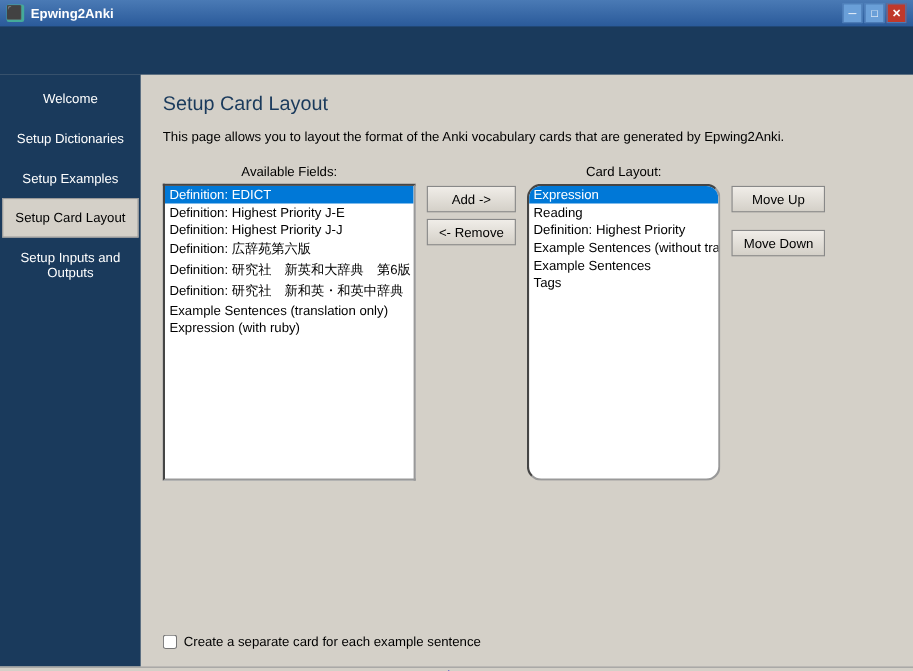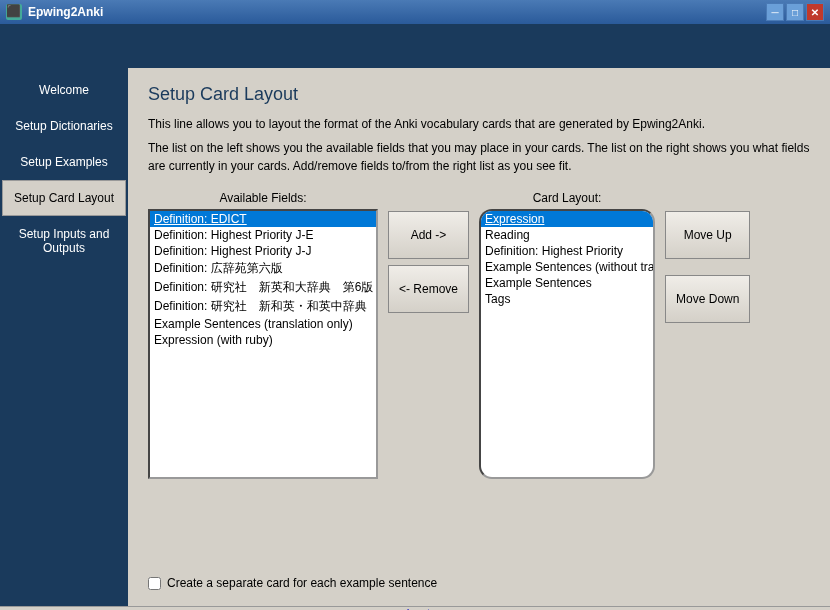--- a/index.html
+++ b/index.html
@@ -133,40 +133,39 @@
     .listbox-item {
       padding: 1px 4px;
       cursor: pointer;
       white-space: nowrap;
       font-size: 12px;
       color: #000;
     }
     .listbox-item.selected {
       background: #0078d7;
       color: white;
-      text-decoration: underline;
     }
     .buttons-middle {
       display: flex;
       flex-direction: column;
       gap: 6px;
       justify-content: center;
       padding-top: 20px;
     }
     .buttons-right {
       display: flex;
       flex-direction: column;
       gap: 16px;
       justify-content: center;
       padding-top: 20px;
     }
     .btn {
       background: linear-gradient(to bottom, #f0ede8, #d4d0c8);
       border: 1px solid #888;
-      padding: 16px 10px;
+      padding: 4px 10px;
       font-size: 12px;
       cursor: pointer;
       min-width: 80px;
       text-align: center;
     }
     .checkbox-section {
       margin-top: 12px;
       display: flex;
       flex-direction: column;
       gap: 6px;
@@ -240,22 +239,21 @@
       <div class="sidebar-item active">
         <span>Setup Card Layout</span>
       </div>
       <div class="sidebar-item">
         <span>Setup Inputs and Outputs</span>
       </div>
     </div>
 
     <div class="content-area">
       <h1 class="page-title">Setup Card Layout</h1>
-      <p class="description">This line allows you to layout the format of the Anki vocabulary cards that are generated by Epwing2Anki.</p>
-      <p class="description">The list on the left shows you the available fields that you may place in your cards. The list on the right shows you what fields are currently in your cards. Add/remove fields to/from the right list as you see fit.</p>
+      <p class="description">This page allows you to layout the format of the Anki vocabulary cards that are generated by Epwing2Anki.</p>
 
       <div class="fields-section">
 
         <div class="field-group">
           <span class="field-label">Available Fields:</span>
           <div class="listbox listbox-available">
             <div class="listbox-item selected">Definition: EDICT</div>
             <div class="listbox-item">Definition: Highest Priority J-E</div>
             <div class="listbox-item">Definition: Highest Priority J-J</div>
             <div class="listbox-item">Definition: 広辞苑第六版</div>

